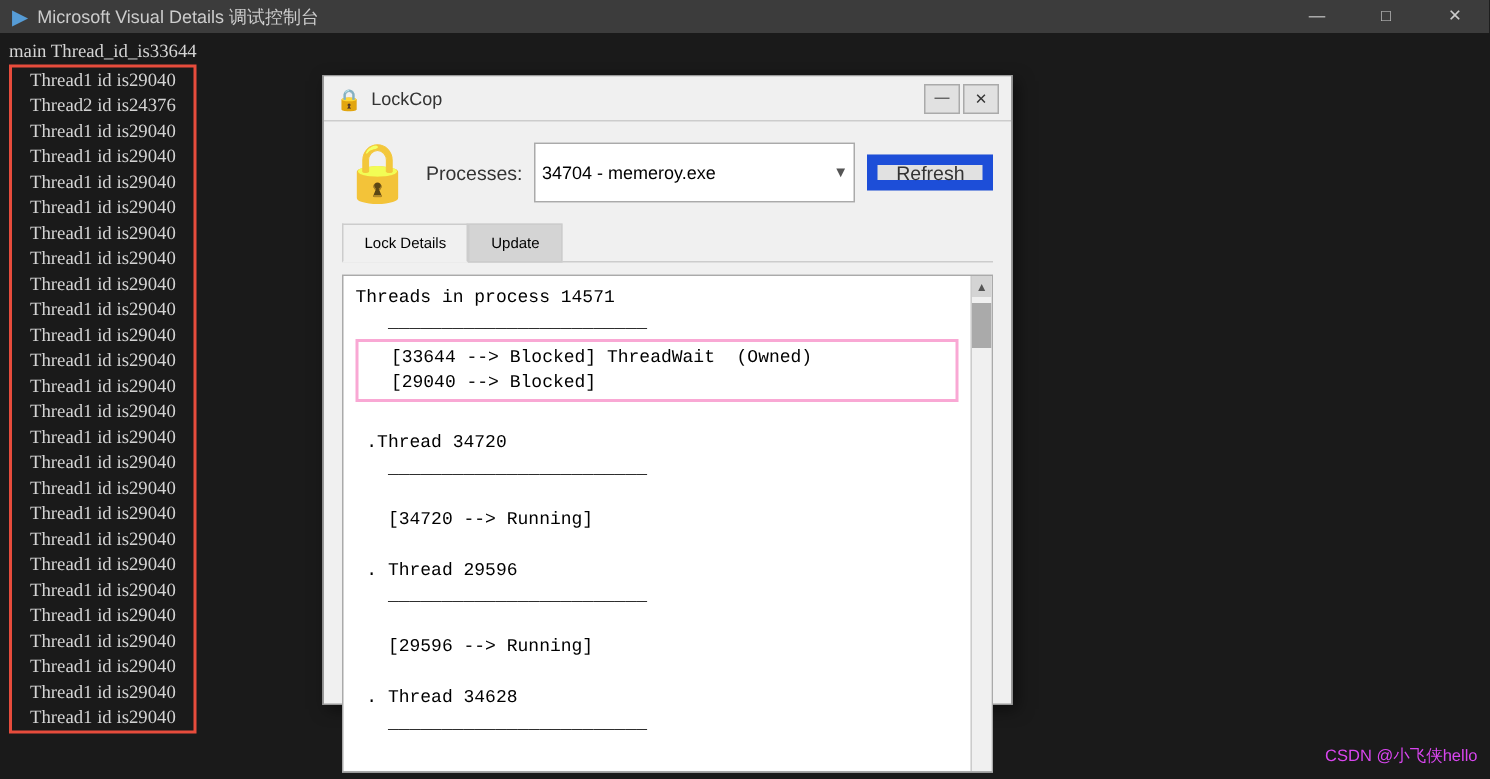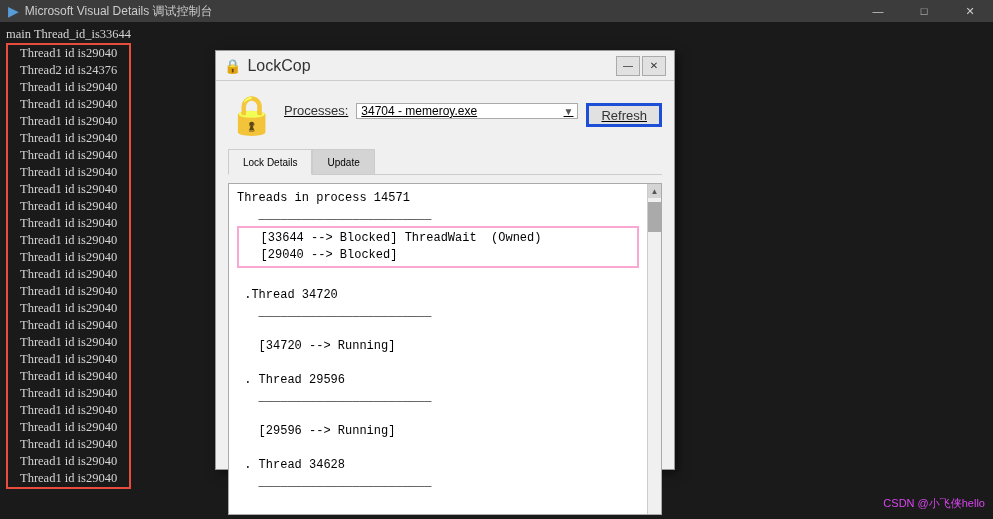--- a/index.html
+++ b/index.html
@@ -110,21 +110,21 @@
       border-bottom: 1px solid #ccc;
       display: flex;
       align-items: center;
       padding: 0 8px;
       gap: 6px;
       flex-shrink: 0;
     }
 
     .dialog-title-text {
       flex: 1;
-      font-size: 16px;
+      font-size: 12px;
       color: #333;
     }
 
     .dialog-titlebar-controls {
       display: flex;
       gap: 2px;
     }
 
     .dialog-titlebar-btn {
       width: 24px;
@@ -153,39 +153,39 @@
       gap: 8px;
     }
 
     .process-label {
       font-size: 13px;
       color: #333;
     }
 
     .process-dropdown {
       flex: 1;
-      height: 16px;
+      height: 40px;
       border: 1px solid #aaa;
       background: white;
       font-size: 12px;
       padding: 0 4px;
       display: flex;
       align-items: center;
       justify-content: space-between;
     }
 
     .process-dropdown-arrow {
       font-size: 10px;
       color: #555;
     }
 
     .refresh-btn {
       height: 24px;
       padding: 0 12px;
-      border: 3px solid #1d4ed8;
+      border: 7px solid #1d4ed8;
       background: #e1e1e1;
       font-size: 13px;
       cursor: pointer;
       display: flex;
       align-items: center;
       color: #333;
     }
 
     
     .lock-icon {
@@ -329,21 +329,21 @@
   </div>
 
   <div class="dialog-body">
 
     <div class="process-row">
 
       <div class="lock-icon">
         <span style="font-size:38px; filter: sepia(1) saturate(3) hue-rotate(5deg);">🔒</span>
       </div>
       <div style="flex:1; display:flex; flex-direction:column; gap:6px;">
-        <div style="display:flex; align-items:flex-start; gap:8px;text-decoration:underline;">
+        <div style="display:flex; align-items:center; gap:8px;">
           <span class="process-label">Processes:</span>
           <div class="process-dropdown">
             <span>34704 - memeroy.exe</span>
             <span class="process-dropdown-arrow">▼</span>
           </div>
           <button class="refresh-btn">Refresh</button>
         </div>
       </div>
     </div>
 

